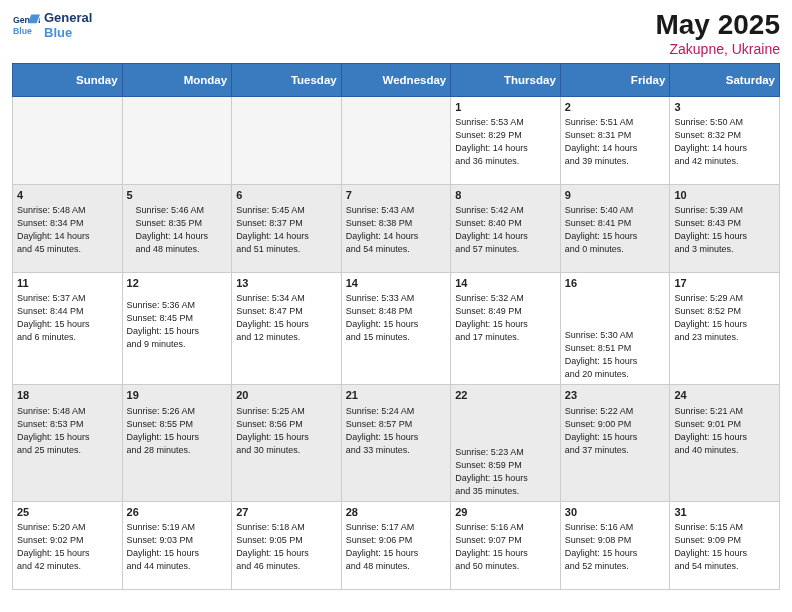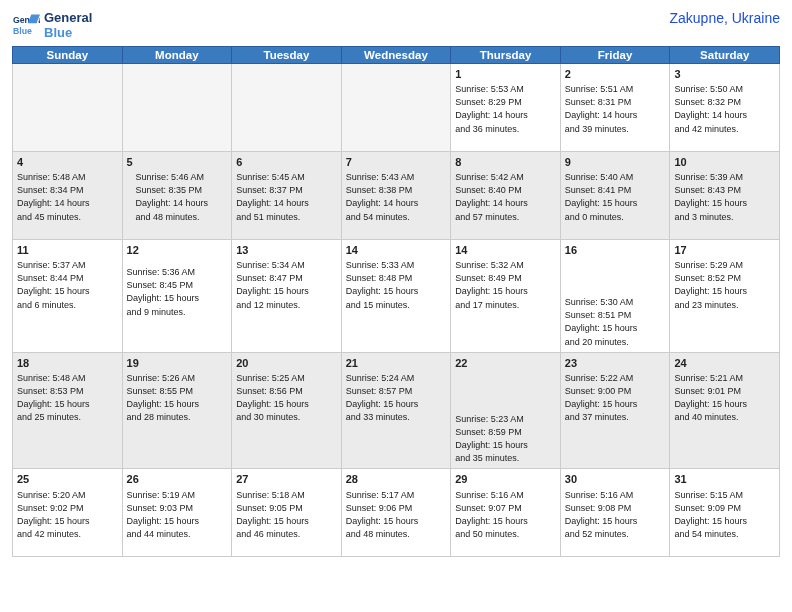--- a/index.html
+++ b/index.html
@@ -34,34 +34,34 @@
       text-align: right;
     }
     .month-title {
       font-size: 28px;
       font-weight: bold;
       color: #1a1a1a;
       line-height: 1.1;
     }
     .location-title {
       font-size: 14px;
-      color: #1d4ed8;
+      color: #be185d;
     }
     .calendar-table {
       width: 100%;
       border-collapse: collapse;
       table-layout: fixed;
     }
     .calendar-table th {
       background-color: #3a7abf;
       color: #fff;
       font-size: 11.5px;
       font-weight: bold;
-      padding: 2px 4px;
-      text-align: center;
+      padding: 10px 4px;
+      text-align: right;
       border: 1px solid #2a5a9f;
     }
     .calendar-table td {
       border: 1px solid #ccc;
       vertical-align: top;
       padding: 3px 4px;
       height: 88px;
       background: #fff;
       font-size: 9.5px;
       color: #222;
@@ -97,20 +97,21 @@
         <text x="1" y="14" font-size="10" font-weight="bold" fill="#1a3a6b" font-family="Arial">General</text>
         <text x="1" y="26" font-size="10" font-weight="bold" fill="#4a90d9" font-family="Arial">Blue</text>
         <polygon points="22,4 32,4 28,14 18,14" fill="#4a90d9"></polygon>
       </svg>
       <div style="display:flex;flex-direction:column;">
         <span style="font-size:13px;font-weight:bold;color:#1a3a6b;">General</span>
         <span style="font-size:13px;font-weight:bold;color:#4a90d9;">Blue</span>
       </div>
     </div>
     <div class="title-block">
+      <div class="month-title">May 2025</div>
       <div class="location-title">Zakupne, Ukraine</div>
     </div>
   </div>
 
   <table class="calendar-table">
     <thead>
       <tr>
         <th>Sunday</th>
         <th>Monday</th>
         <th>Tuesday</th>

